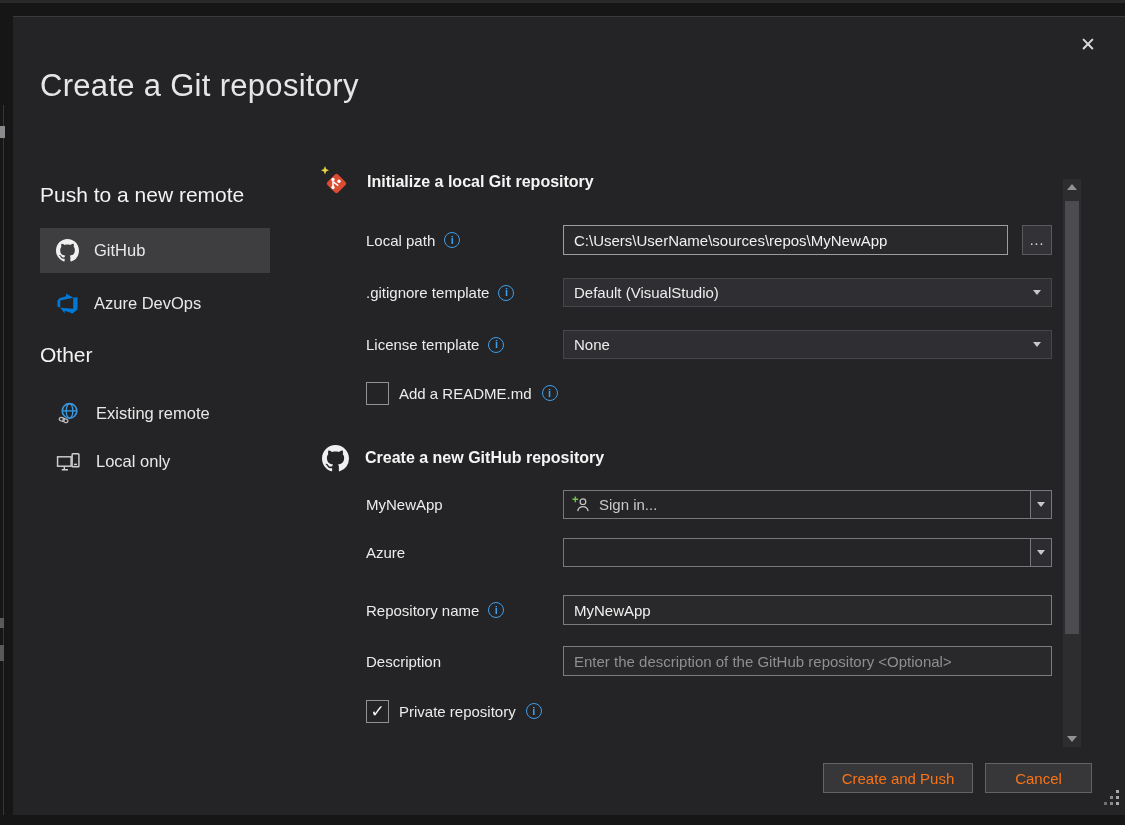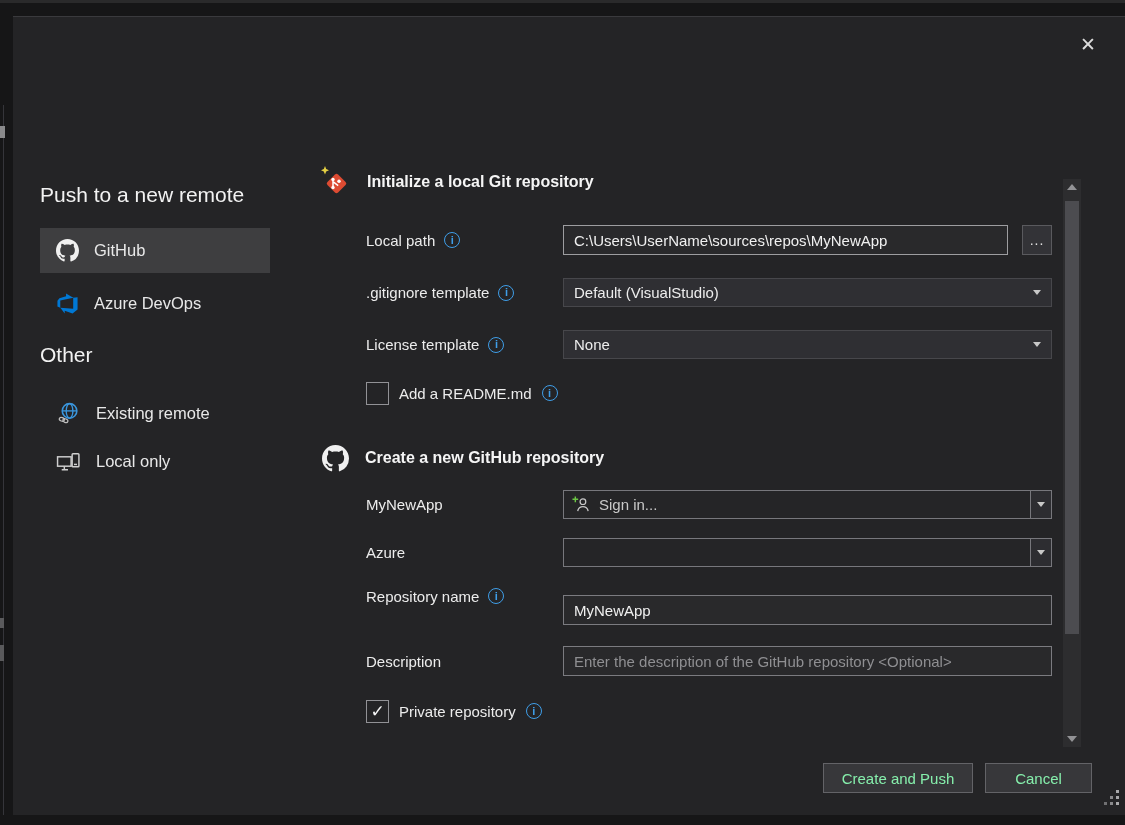--- a/index.html
+++ b/index.html
@@ -77,38 +77,39 @@
   .sb-up { top:0; } .sb-down { bottom:0; }
   .tri-up-s { width:0; height:0; border-left:5px solid transparent;
               border-right:5px solid transparent; border-bottom:6px solid #929295; }
   .tri-down-s { width:0; height:0; border-left:5px solid transparent;
                 border-right:5px solid transparent; border-top:6px solid #929295; }
   .sb-thumb { position:absolute; left:2px; top:22px; width:14px; height:433px;
               background:#4c4c50; cursor:pointer; }
 
   
   .btn { position:absolute; height:30px; background:#37373a; border:1px solid #636367;
-         color:#86efac; font-size:15px; display:flex; align-items:center;
+         color:#f97316; font-size:15px; display:flex; align-items:center;
          justify-content:center; cursor:pointer; font-family:"Liberation Sans", sans-serif; }
   .resize-grip { position:absolute; right:4px; bottom:4px; }
 </style>
 </head>
 <body>
 
 <div class="stage">
   <div class="top-edge"></div>
   <div class="left-line"></div>
   <div class="edge-tick" style="left:0;top:126px;width:5px;height:12px;"></div>
   <div class="edge-tick" style="left:0;top:618px;width:4px;height:10px;background:#5a5a5c;"></div>
   <div class="edge-tick" style="left:0;top:645px;width:4px;height:16px;background:#5a5a5c;"></div>
 
   <div class="dialog">
 
     <div class="close-btn">✕</div>
 
+    <div class="title">Create a Git repository</div>
 
     <div class="side-heading" style="top:166px;">Push to a new remote</div>
 
     <div class="side-item selected" style="top:211px;height:45px;">
       <span class="icon-box">
         <svg viewBox="0 0 16 16" width="23" height="23">
             <path fill="#f0f0f0" d="M8 0C3.58 0 0 3.58 0 8c0 3.54 2.29 6.53 5.47 7.59.4.07.55-.17.55-.38 0-.19-.01-.82-.01-1.49-2.01.37-2.53-.49-2.69-.94-.09-.23-.48-.94-.82-1.13-.28-.15-.68-.52-.01-.53.63-.01 1.08.58 1.23.82.72 1.21 1.87.87 2.33.66.07-.52.28-.87.51-1.07-1.78-.2-3.64-.89-3.64-3.95 0-.87.31-1.59.82-2.15-.08-.2-.36-1.02.08-2.12 0 0 .67-.21 2.2.82.64-.18 1.32-.27 2-.27s1.36.09 2 .27c1.53-1.04 2.2-.82 2.2-.82.44 1.1.16 1.92.08 2.12.51.56.82 1.27.82 2.15 0 3.07-1.87 3.75-3.65 3.95.29.25.54.73.54 1.48 0 1.07-.01 1.93-.01 2.2 0 .21.15.46.55.38A8.01 8.01 0 0 0 16 8c0-4.42-3.58-8-8-8z"></path>
           </svg>
       </span>
       <span>GitHub</span>
@@ -232,21 +233,21 @@
     </div>
     <div class="combo" style="left:550px;top:521px;width:489px;height:29px;">
       <span class="combo-body">
         <span></span>
       </span>
       <span class="combo-arrow">
         <span class="tri-down"></span>
       </span>
     </div>
 
-    <div class="label-row" style="top:564px;height:30px;">
+    <div class="label-row" style="top:578px;height:30px;">
       <span>Repository name</span>
       <span class="info-icon">i</span>
     </div>
     <input class="textfield soft" style="left: 550px; top: 578px; width: 489px; height: 30px;" value="MyNewApp">
 
     <div class="label-row" style="top:629px;height:30px;">
       <span>Description</span>
     </div>
     <input class="textfield soft" style="left: 550px; top: 629px; width: 489px; height: 30px;" placeholder="Enter the description of the GitHub repository &lt;Optional&gt;">
 

